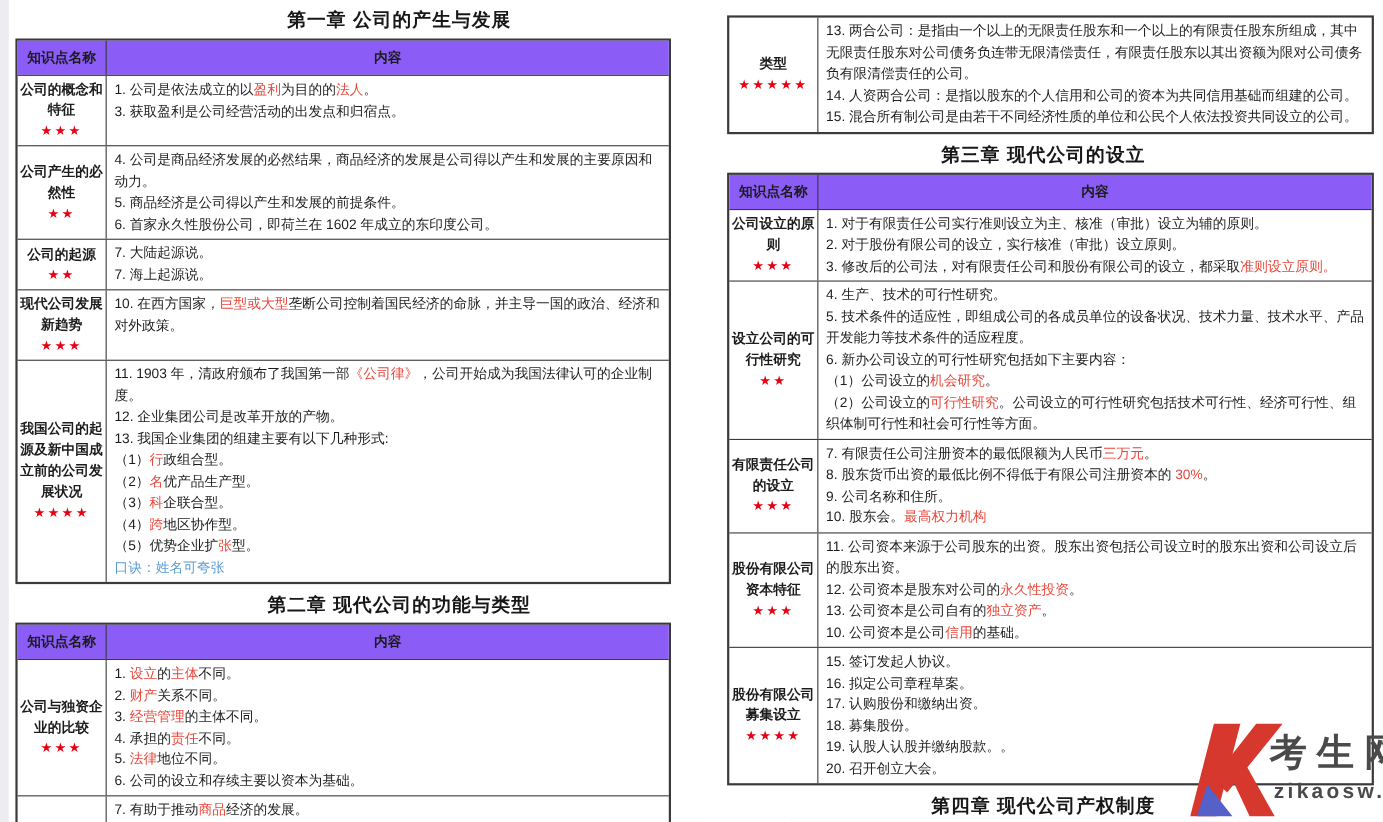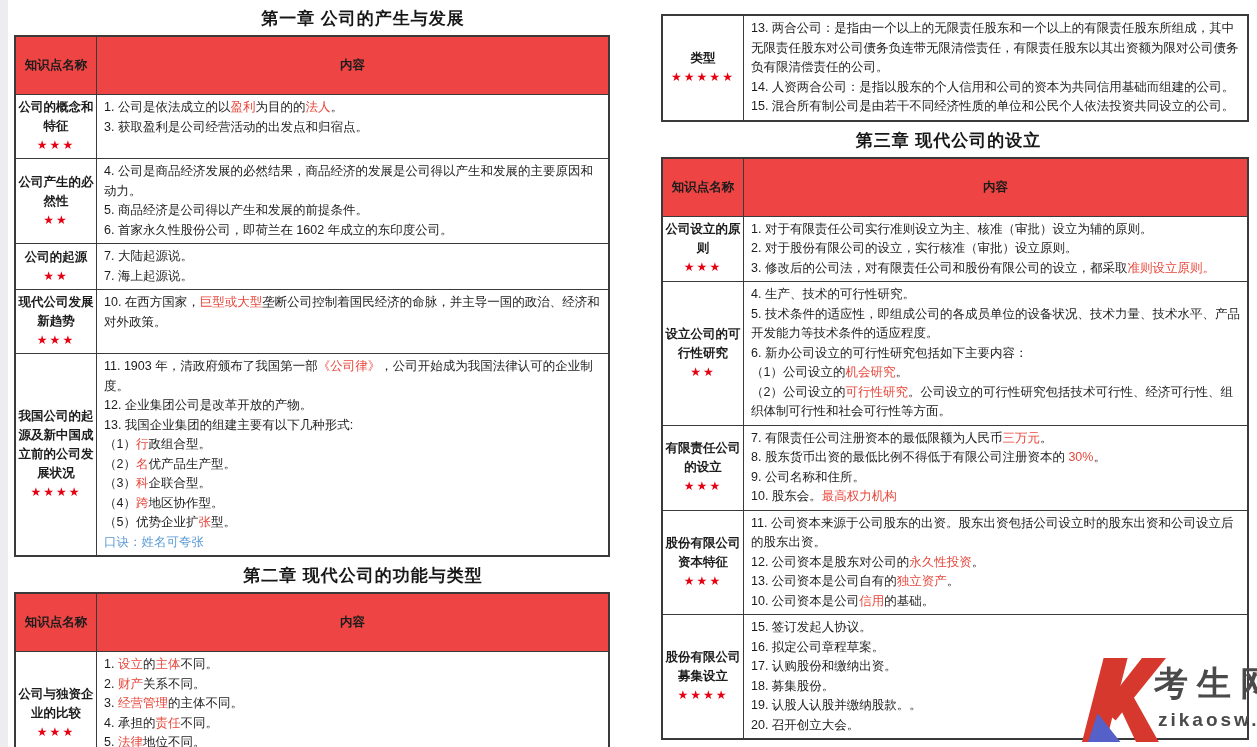--- a/index.html
+++ b/index.html
@@ -7,28 +7,28 @@
   .page{position:absolute;top:0;height:747px;background:#ffffff;}
   #page-left{left:8px;width:710px;}
   #page-right{left:640px;width:617px;}
   .section-title{font-weight:bold;font-size:17px;color:#171717;text-align:center;
     margin:7px 0 5px 0;letter-spacing:1px;}
   .ktable{border:2px solid #3a3a3a;background:#fff;}
   #page-left .ktable{margin-left:6px;width:592px;}
   #page-right .ktable{margin-left:21px;width:584px;}
   .trow{display:flex;border-top:1px solid #3a3a3a;}
   .trow:first-child{border-top:none;}
-  .hrow{background:#ef4444;}
+  .hrow{background:#8b5cf6;}
   .lbl{width:76px;min-width:76px;border-right:1px solid #3a3a3a;
     display:flex;flex-direction:column;align-items:center;justify-content:center;
     text-align:center;font-weight:bold;font-size:12.5px;color:#1c1c1c;
     padding:3px 2px;line-height:19px;}
   .cnt{flex:1;padding:3px 4px 3px 7px;font-size:12.5px;color:#1c1c1c;line-height:19.5px;}
   .hrow .lbl{justify-content:center;}
-  .hrow .cnt{text-align:center;font-weight:bold;padding:20px 4px;line-height:17px;}
+  .hrow .cnt{text-align:center;font-weight:bold;padding:7px 4px;line-height:17px;}
   .line{min-height:19.5px;}
   .red{color:#e8473b;}
   .blue{color:#5b9bd5;margin-top:36px;}
   .stars{color:#e60012;font-size:12px;letter-spacing:2px;font-weight:normal;white-space:nowrap;}
   .cont-table{margin-top:14px;}
   #watermark{position:absolute;right:0;bottom:2px;width:175px;height:92px;z-index:5;}
   #wm-k{position:absolute;left:0;top:4px;width:84px;height:86px;}
   #wm-brand{position:absolute;left:72px;top:8px;font-size:34px;font-weight:bold;
     color:#4a4a4a;letter-spacing:9px;white-space:nowrap;}
   #wm-domain{position:absolute;left:76px;top:56px;font-size:19px;font-weight:bold;

